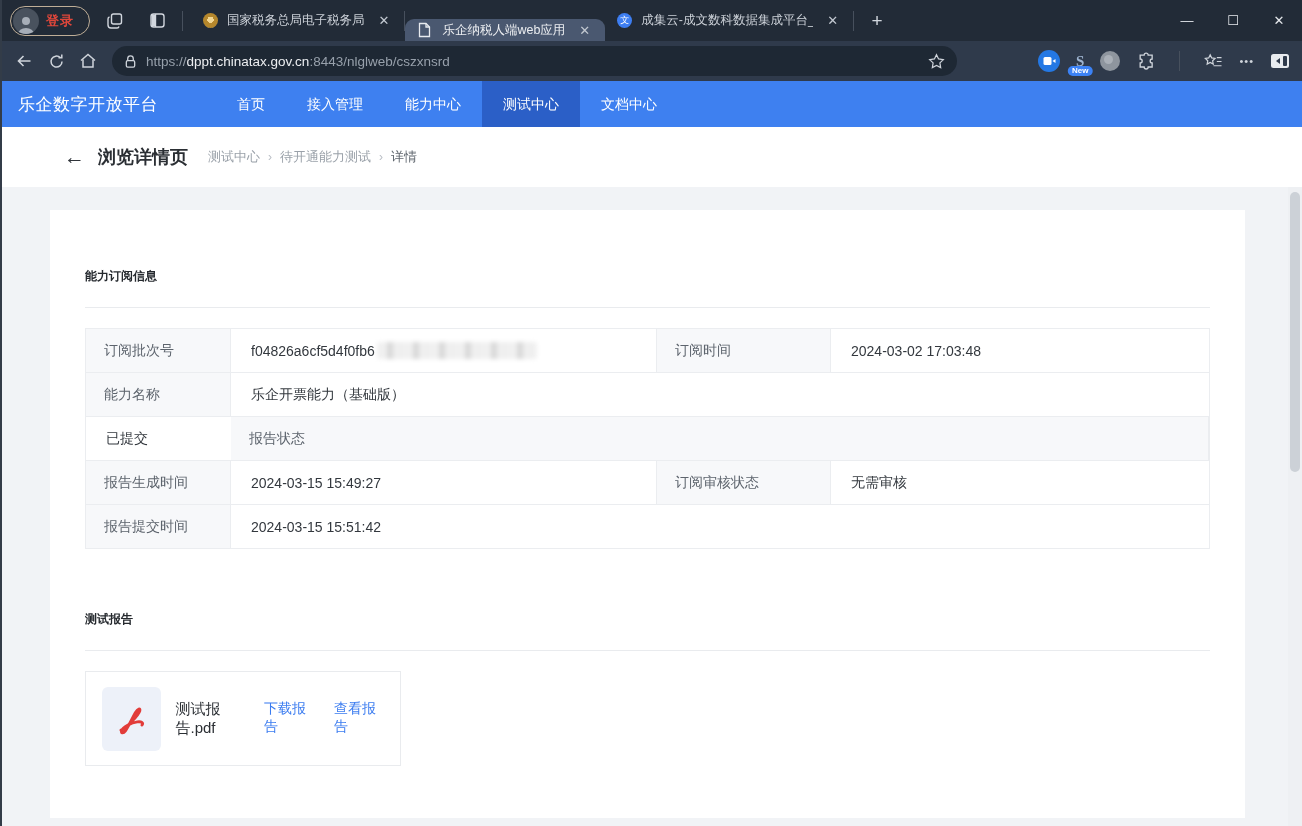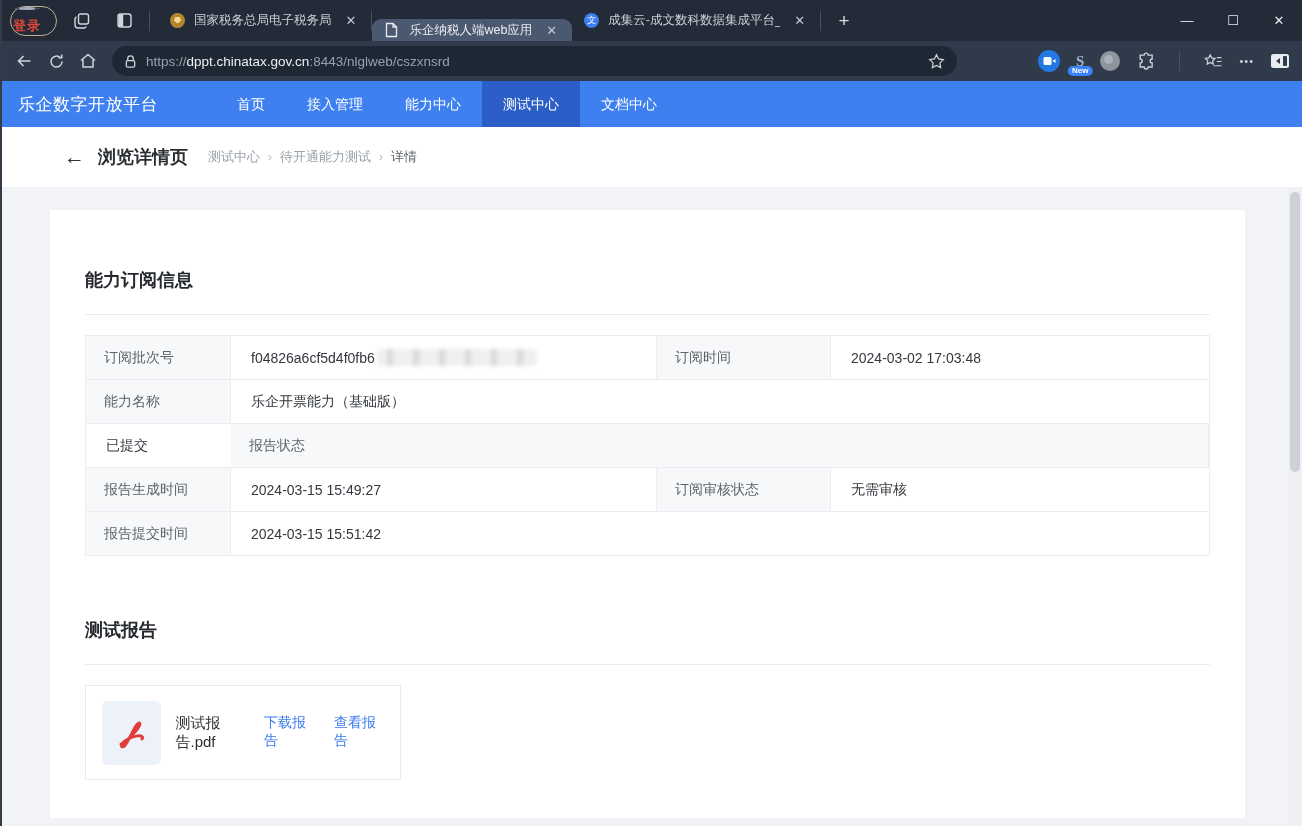--- a/index.html
+++ b/index.html
@@ -7,21 +7,21 @@
   body {
     font-family: "Liberation Sans", "DejaVu Sans", sans-serif;
     background:#f1f3f6; overflow:hidden; position:relative;
     border-left:2px solid #333c48;
   }
   svg { display:block; }
 
   
   .titlebar { height:41px; background:#222b37; display:flex; align-items:center; }
   .profile-pill { margin-left:8px; height:30px; border:1px solid #bfae97; border-radius:16px;
-    display:flex; align-items:center; gap:7px; padding:0 15px 0 2px; cursor:pointer;flex-direction:column; }
+    display:flex; align-items:center; gap:7px; padding:0 15px 0 2px; cursor:pointer; }
   .avatar { width:26px; height:26px; border-radius:50%; background:#49525e; overflow:hidden;
     display:flex; align-items:flex-end; justify-content:center; }
   .login-text { color:#e0473b; font-size:13px; font-weight:bold; letter-spacing:1px; }
   .tb-btn { width:34px; height:34px; display:flex; align-items:center; justify-content:center;
     color:#d2d7de; margin-left:8px; border-radius:6px; cursor:pointer; }
   .vsep { width:1px; height:20px; background:#47505d; margin:0 8px; }
 
   .tabs { display:flex; align-items:flex-end; height:41px; flex:1; }
   .tab { height:41px; display:flex; align-items:center; padding:0 10px 0 12px; gap:9px;
     color:#ccd1d8; font-size:12.5px; cursor:pointer; position:relative; }
@@ -72,21 +72,21 @@
   .detail-title { font-size:18px; font-weight:bold; color:#2b2f34; margin:0 20px 0 13px; }
   .crumbs { display:flex; align-items:center; gap:8px; font-size:13px; color:#9aa1a9; }
   .crumb { cursor:pointer; }
   .crumb.current { color:#5f666e; cursor:default; }
   .crumb-sep { color:#b9bec5; font-size:12px; }
 
   
   .content { position:relative; height:639px; background:#f1f3f6; }
   .card { position:absolute; left:48px; top:23px; width:1195px; height:608px; background:#fff;
     padding:58px 35px 0; }
-  .section-title { font-size:18px; font-weight:bold; color:#25292e; }
+  .section-title { font-size:12px; font-weight:bold; color:#25292e; }
   .divider { border-bottom:1px solid #e9ebee; margin-top:22px; }
 
   .info-table { margin-top:20px; border:1px solid #ebedf0; border-bottom:none; font-size:14px; }
   .i-row { display:grid; grid-template-columns:145px 425px 175px 1fr; height:44px; border-bottom:1px solid #ebedf0; }
   .i-row.span2 { grid-template-columns:145px 1fr; }
   .cell { display:flex; align-items:center; }
   .cell.lab { background:#f7f8fa; color:#5d646d; padding-left:18px; border-right:1px solid #ebedf0; }
   .cell.lab.second { border-left:1px solid #ebedf0; }
   .cell.val { color:#33383e; padding-left:20px; }
   .redacted { display:inline-block; width:160px; height:17px; margin-left:2px; border-radius:3px;

